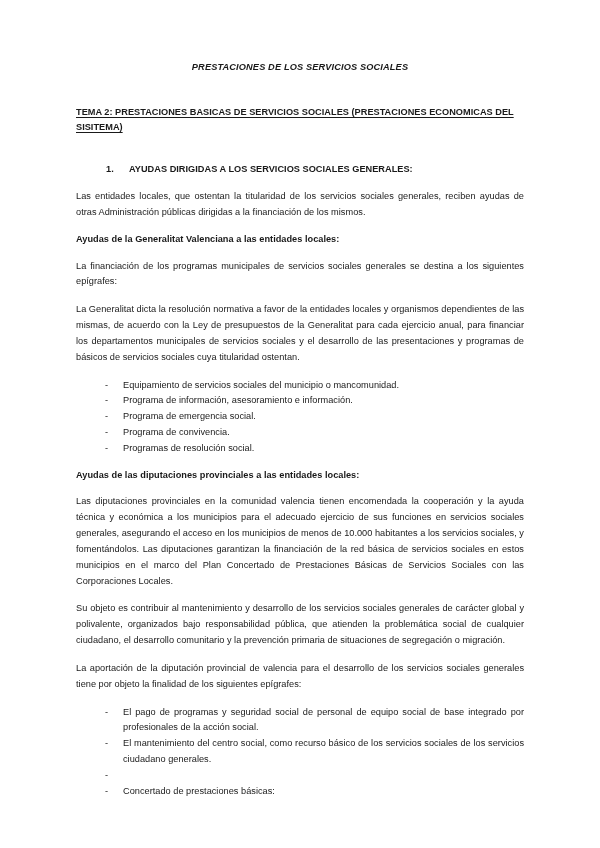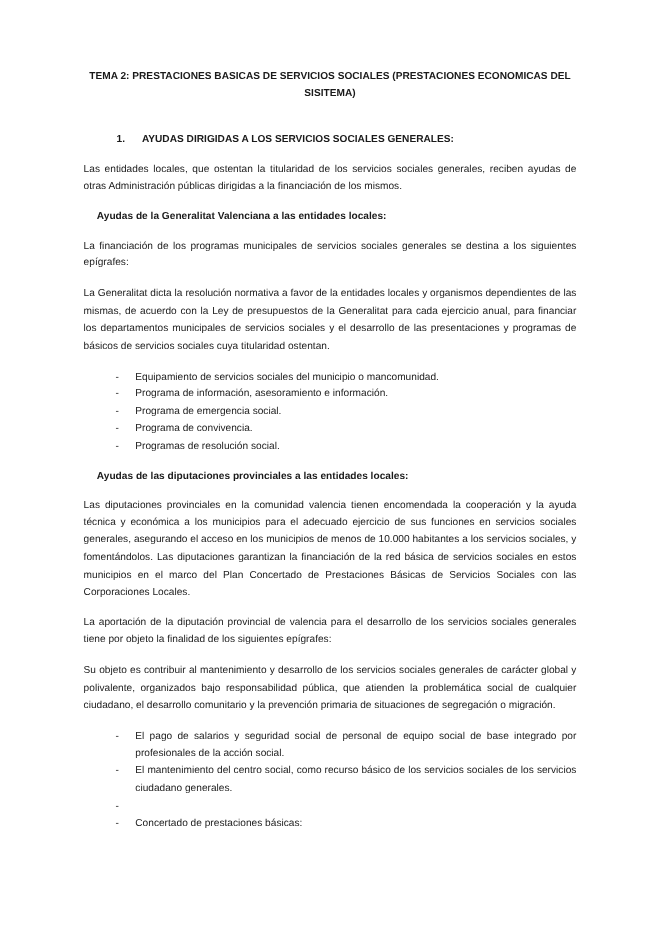--- a/index.html
+++ b/index.html
@@ -27,23 +27,24 @@
   .doc-title {
     text-align: center;
     font-weight: bold;
     font-style: italic;
     font-size: 9.2px;
     letter-spacing: 0.15px;
     margin: 0 0 31px 0;
     line-height: 1.3;
   }
   .chapter-title {
-    text-align: center;
+    text-align: left;
     font-weight: bold;
     font-size: 9.2px;
+    text-decoration: underline;
     text-underline-offset: 2px;
     margin: 0 0 28px 0;
     line-height: 1.62;
     letter-spacing: 0.02px;
   }
   .numbered-heading {
     display: flex;
     font-weight: bold;
     font-size: 9.2px;
     margin: 0 0 13px 0;
@@ -51,21 +52,21 @@
     line-height: 1.45;
     letter-spacing: 0.02px;
   }
   .numbered-heading .num {
     width: 23px;
     flex: 0 0 23px;
   }
   .sub-heading {
     font-weight: bold;
     font-size: 9.2px;
-    margin: 0 0 12px 12px;
+    margin: 0 0 12px 0;
     line-height: 1.5;
     letter-spacing: 0.02px;
   }
   p.body {
     font-size: 9.2px;
     text-align: justify;
     text-justify: inter-word;
     margin: 0 0 12px 0;
     line-height: 1.72;
     letter-spacing: 0.02px;
@@ -95,20 +96,21 @@
   ul.dash-list li.empty-item .item-text {
     min-height: 15px;
   }
   .tight-list li { line-height: 1.68; }
 </style>
 </head>
 <body>
 
 <div class="page">
 
+  <div class="doc-title">PRESTACIONES DE LOS SERVICIOS SOCIALES</div>
 
   <div class="chapter-title">TEMA 2: PRESTACIONES BASICAS DE SERVICIOS SOCIALES (PRESTACIONES ECONOMICAS DEL SISITEMA)</div>
 
   <div class="numbered-heading">
     <span class="num">1.</span>
     <span>AYUDAS DIRIGIDAS A LOS SERVICIOS SOCIALES GENERALES:</span>
   </div>
 
   <p class="body">Las entidades locales, que ostentan la titularidad de los servicios sociales generales, reciben ayudas de otras Administración públicas dirigidas a la financiación de los mismos.</p>
 
@@ -138,28 +140,28 @@
     <li>
       <span class="dash">-</span>
       <span class="item-text">Programas de resolución social.</span>
     </li>
   </ul>
 
   <div class="sub-heading">Ayudas de las diputaciones provinciales a las entidades locales:</div>
 
   <p class="body">Las diputaciones provinciales en la comunidad valencia tienen encomendada la cooperación y la ayuda técnica y económica a los municipios para el adecuado ejercicio de sus funciones en servicios sociales generales, asegurando el acceso en los municipios de menos de 10.000 habitantes a los servicios sociales, y fomentándolos. Las diputaciones garantizan la financiación de la red básica de servicios sociales en estos municipios en el marco del Plan Concertado de Prestaciones Básicas de Servicios Sociales con las Corporaciones Locales.</p>
 
+  <p class="body">Su objeto es contribuir al mantenimiento y desarrollo de los servicios sociales generales de carácter global y polivalente, organizados bajo responsabilidad pública, que atienden la problemática social de cualquier ciudadano, el desarrollo comunitario y la prevención primaria de situaciones de segregación o migración.</p>
+
   <p class="body">La aportación de la diputación provincial de valencia para el desarrollo de los servicios sociales generales tiene por objeto la finalidad de los siguientes epígrafes:</p>
-
-  <p class="body">Su objeto es contribuir al mantenimiento y desarrollo de los servicios sociales generales de carácter global y polivalente, organizados bajo responsabilidad pública, que atienden la problemática social de cualquier ciudadano, el desarrollo comunitario y la prevención primaria de situaciones de segregación o migración.</p>
 
   <ul class="dash-list">
     <li>
       <span class="dash">-</span>
-      <span class="item-text">El pago de salarios y seguridad social de personal de equipo social de base integrado por profesionales de la acción social.</span>
+      <span class="item-text">El pago de programas y seguridad social de personal de equipo social de base integrado por profesionales de la acción social.</span>
     </li>
     <li>
       <span class="dash">-</span>
       <span class="item-text">El mantenimiento del centro social, como recurso básico de los servicios sociales de los servicios ciudadano generales.</span>
     </li>
     <li class="empty-item">
       <span class="dash">-</span>
       <span class="item-text"></span>
     </li>
     <li>

